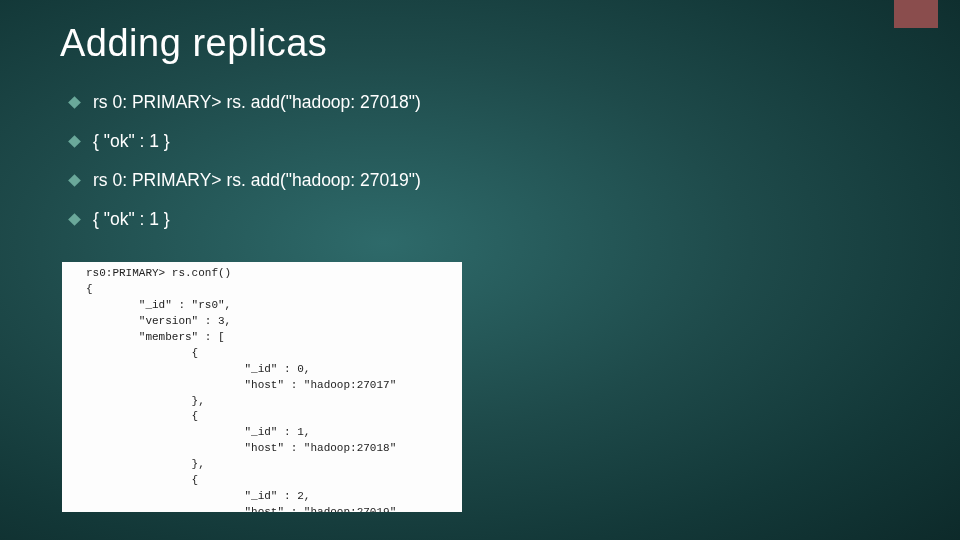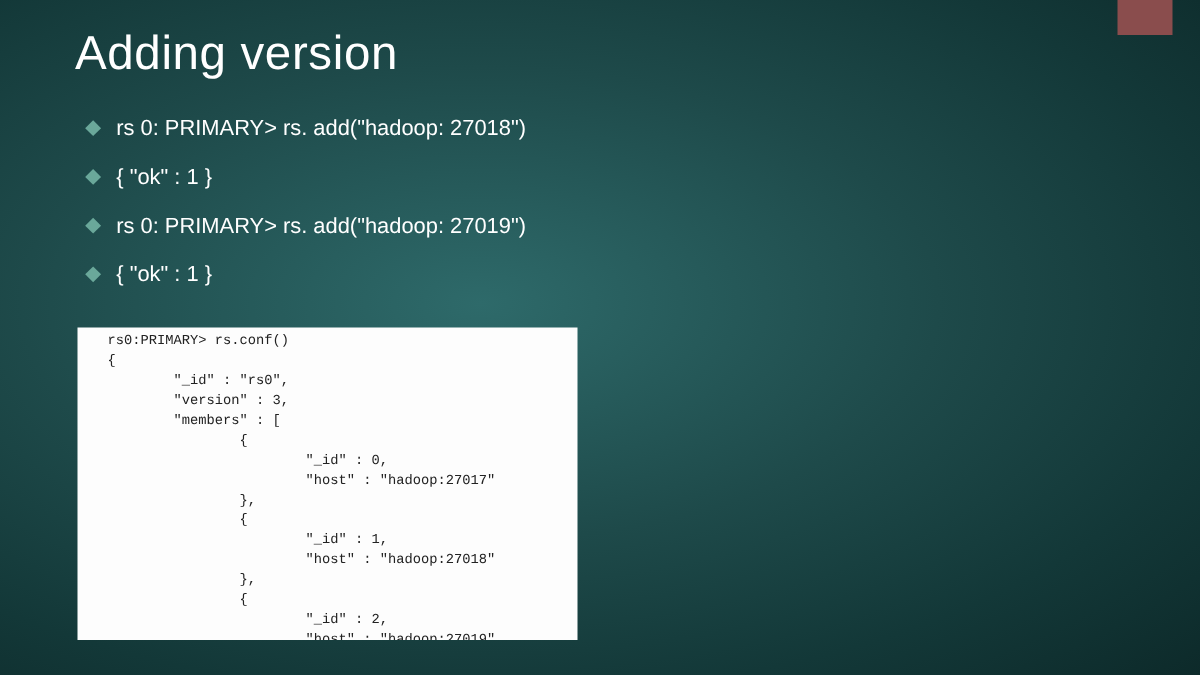--- a/index.html
+++ b/index.html
@@ -61,21 +61,21 @@
     padding: 4px 24px;
     white-space: pre;
     overflow: hidden;
   }
 </style>
 </head>
 <body>
 
 <div class="accent-bar"></div>
 
-<h1 class="title">Adding version</h1>
+<h1 class="title">Adding replicas</h1>
 
 <ul class="bullets">
   <li>
     <span class="diamond"></span>
     <span>rs 0: PRIMARY&gt; rs. add("hadoop: 27018")</span>
   </li>
   <li>
     <span class="diamond"></span>
     <span>{ "ok" : 1 }</span>
   </li>

